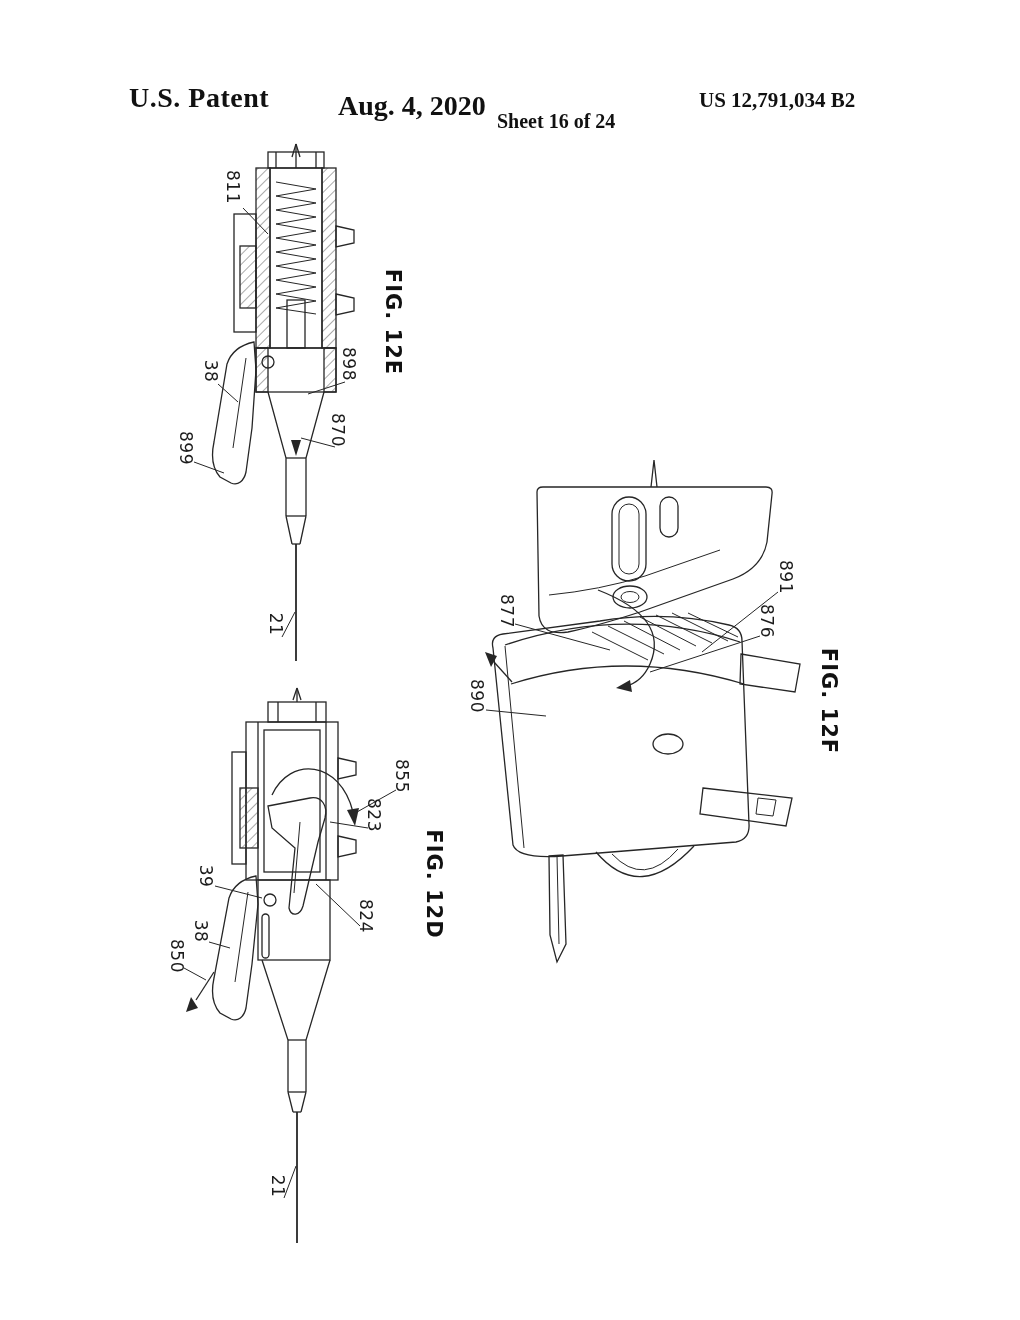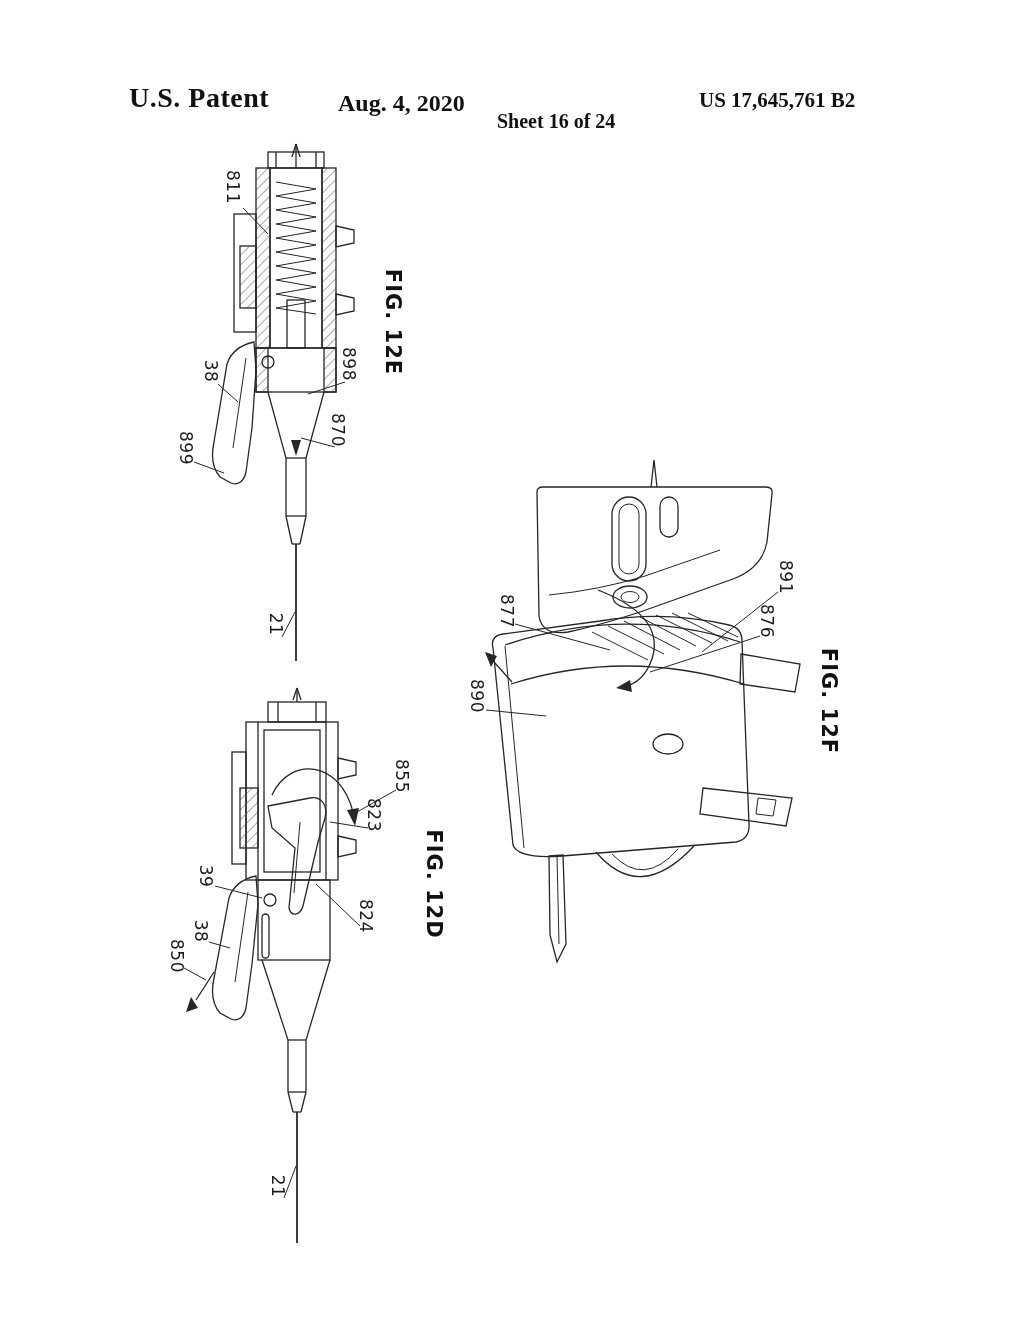--- a/index.html
+++ b/index.html
@@ -1,39 +1,39 @@
 <!DOCTYPE html>
 <html><head>
 <meta charset="utf-8">
 <style>
   html,body{margin:0;padding:0;background:#e8e8e8;}
   .page{position:relative;width:1020px;height:1320px;background:#ffffff;overflow:hidden;
         font-family:"Liberation Serif",serif;}
   .hdr{position:absolute;color:#111;font-weight:bold;white-space:nowrap;}
   .hdr-patent{left:129px;top:82px;font-size:28px;letter-spacing:.5px;}
-  .hdr-date{left:338px;top:90px;font-size:24px;}
+  .hdr-date{left:338px;top:90px;font-size:28px;}
   .hdr-sheet{left:497px;top:90px;font-size:20px;margin-top:20px;}
   .hdr-number{left:699px;top:88px;font-size:21px;}
   svg.art{position:absolute;left:0;top:0;}
   .callout{position:absolute;transform:translate(-50%,-50%) rotate(90deg);
            font-family:"DejaVu Sans",sans-serif;font-size:17px;color:#1c1c1c;
            white-space:nowrap;letter-spacing:.5px;}
   .figlabel{position:absolute;transform:translate(-50%,-50%) rotate(90deg);
             font-family:"DejaVu Sans",sans-serif;font-size:21px;font-weight:bold;
             color:#111;white-space:nowrap;letter-spacing:1px;}
 </style>
 </head>
 <body>
 
 <div class="page">
 
   <span class="hdr hdr-patent">U.S. Patent</span>
   <span class="hdr hdr-date">Aug. 4, 2020</span>
   <span class="hdr hdr-sheet">Sheet 16 of 24</span>
-  <span class="hdr hdr-number">US 17,645,761 B2</span>
+  <span class="hdr hdr-number">US 12,791,034 B2</span>
 
   <svg class="art" width="1020" height="1320" viewBox="0 0 1020 1320">
     <defs>
       <pattern id="hatch" patternUnits="userSpaceOnUse" width="7" height="7" patternTransform="rotate(45)">
         <line x1="0" y1="0" x2="0" y2="7" stroke="#555" stroke-width="1"></line>
       </pattern>
     </defs>
 
     <g stroke="#262626" fill="none" stroke-width="1.3">
 

